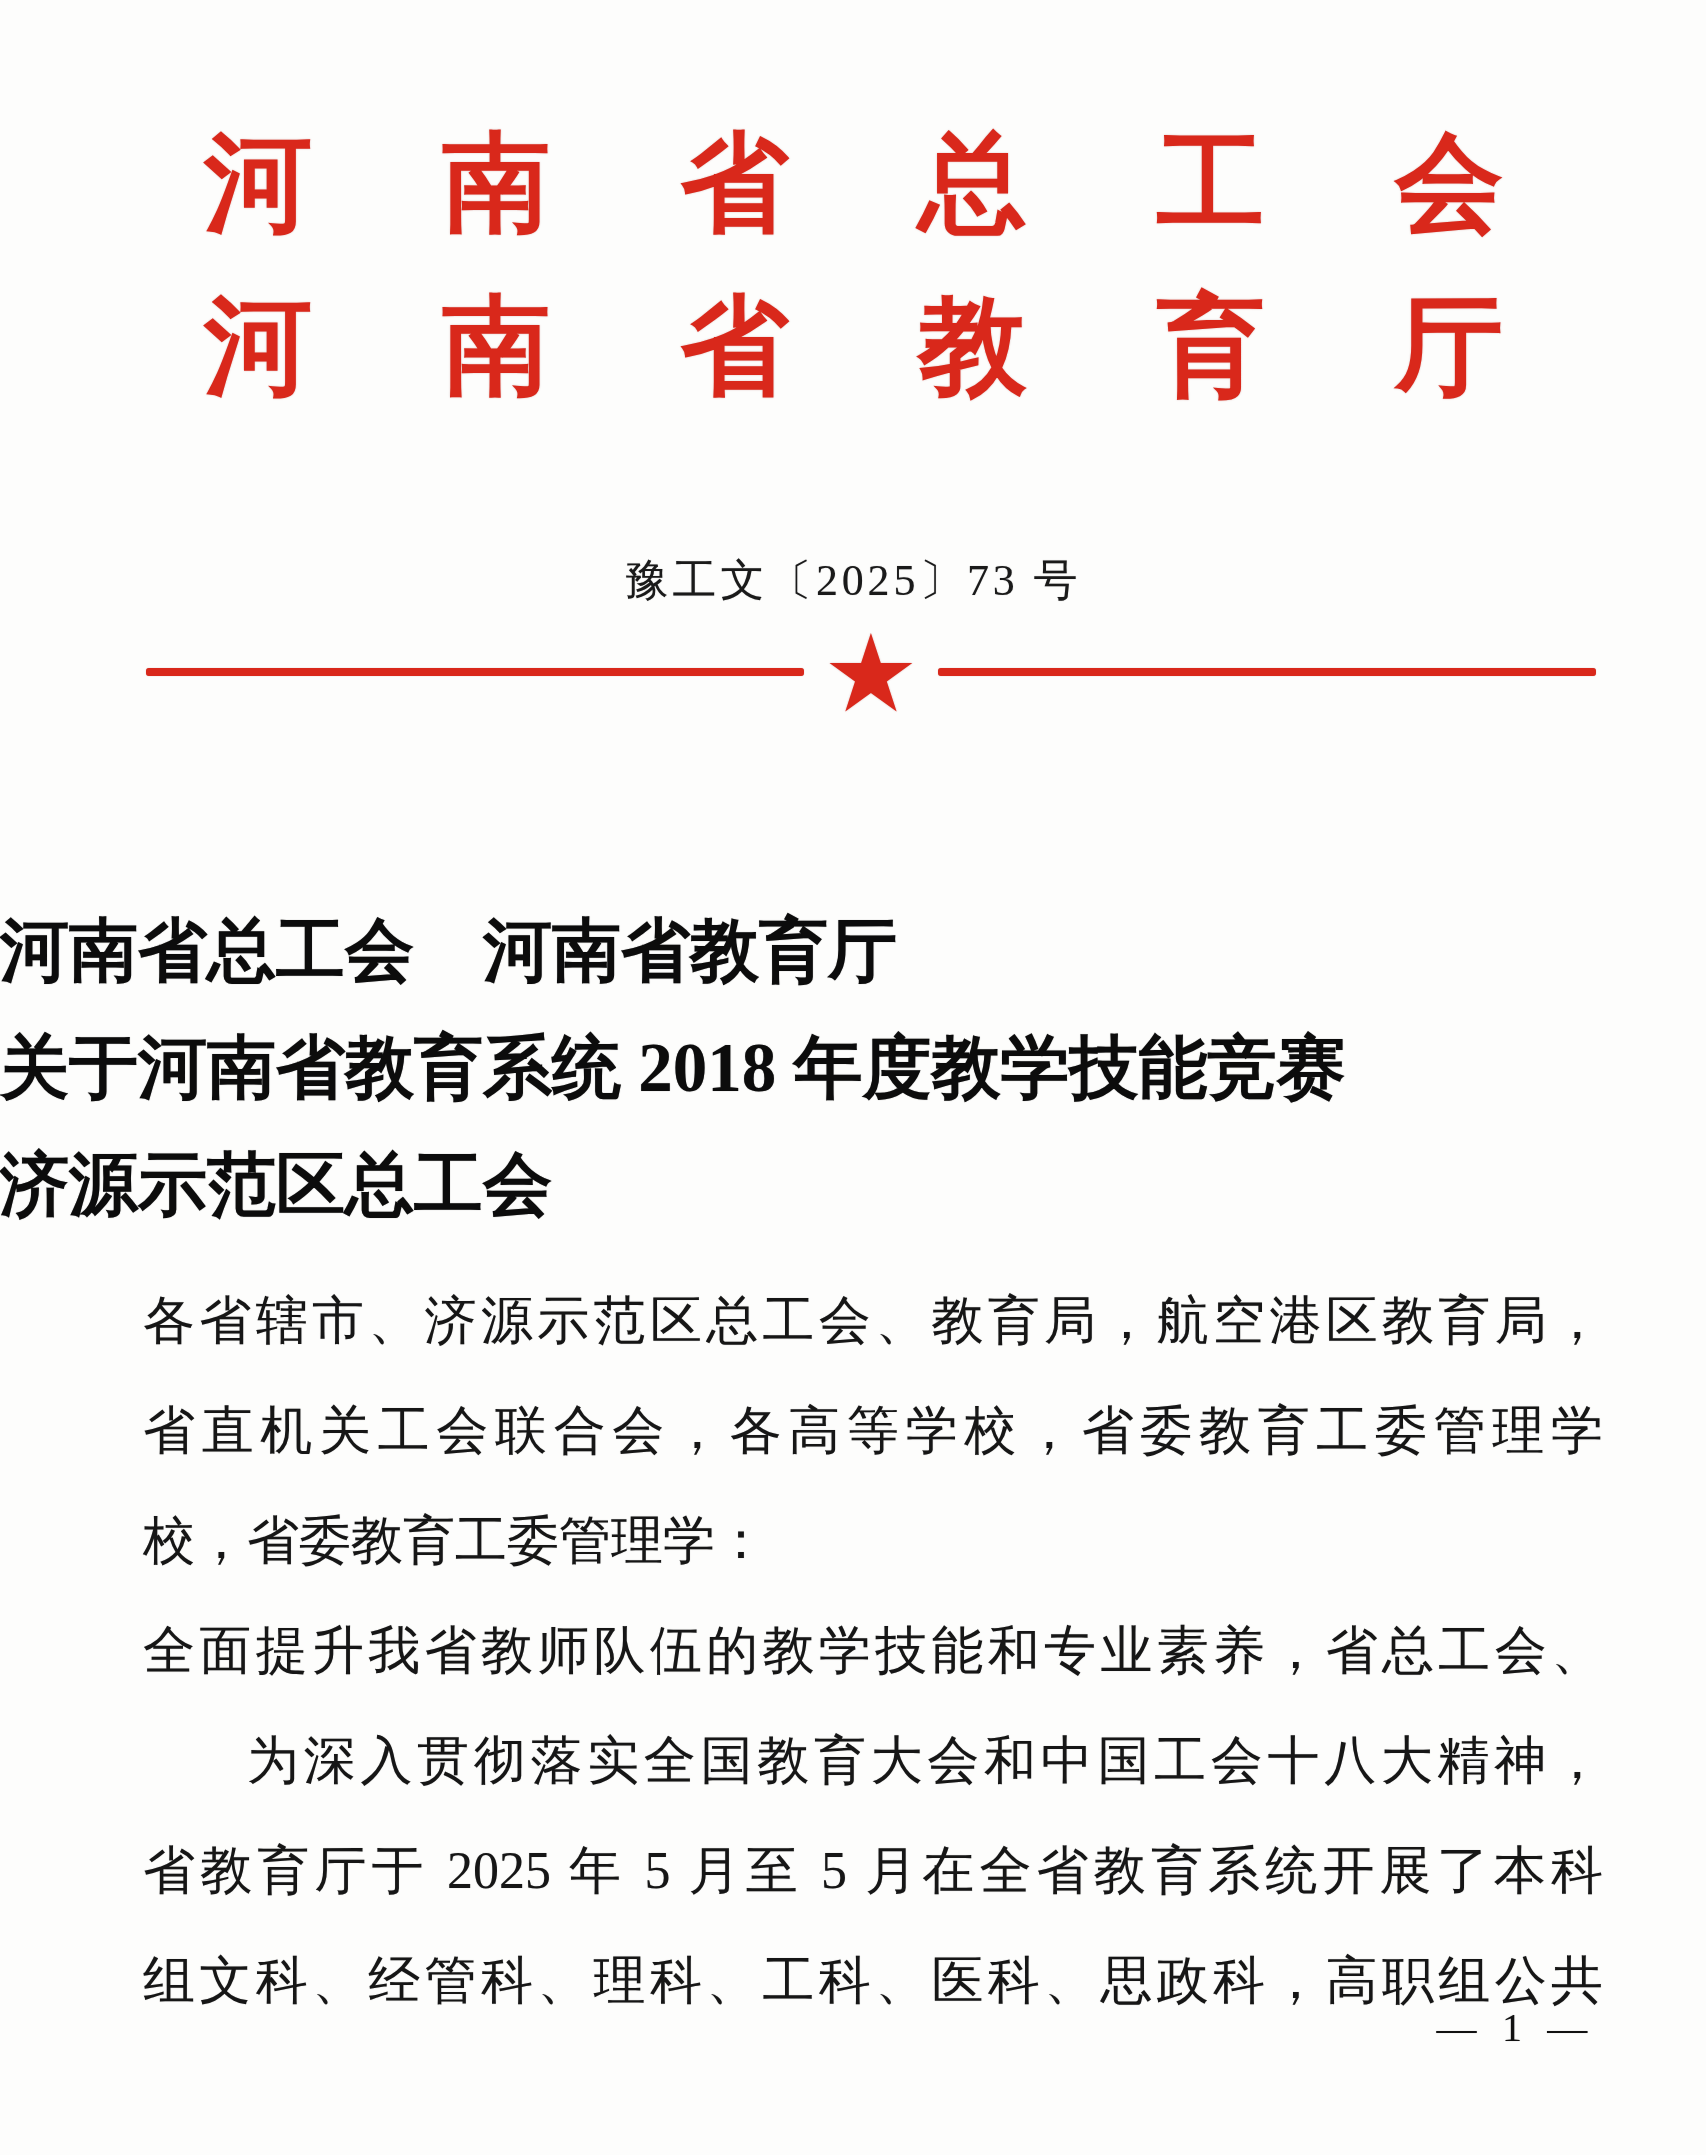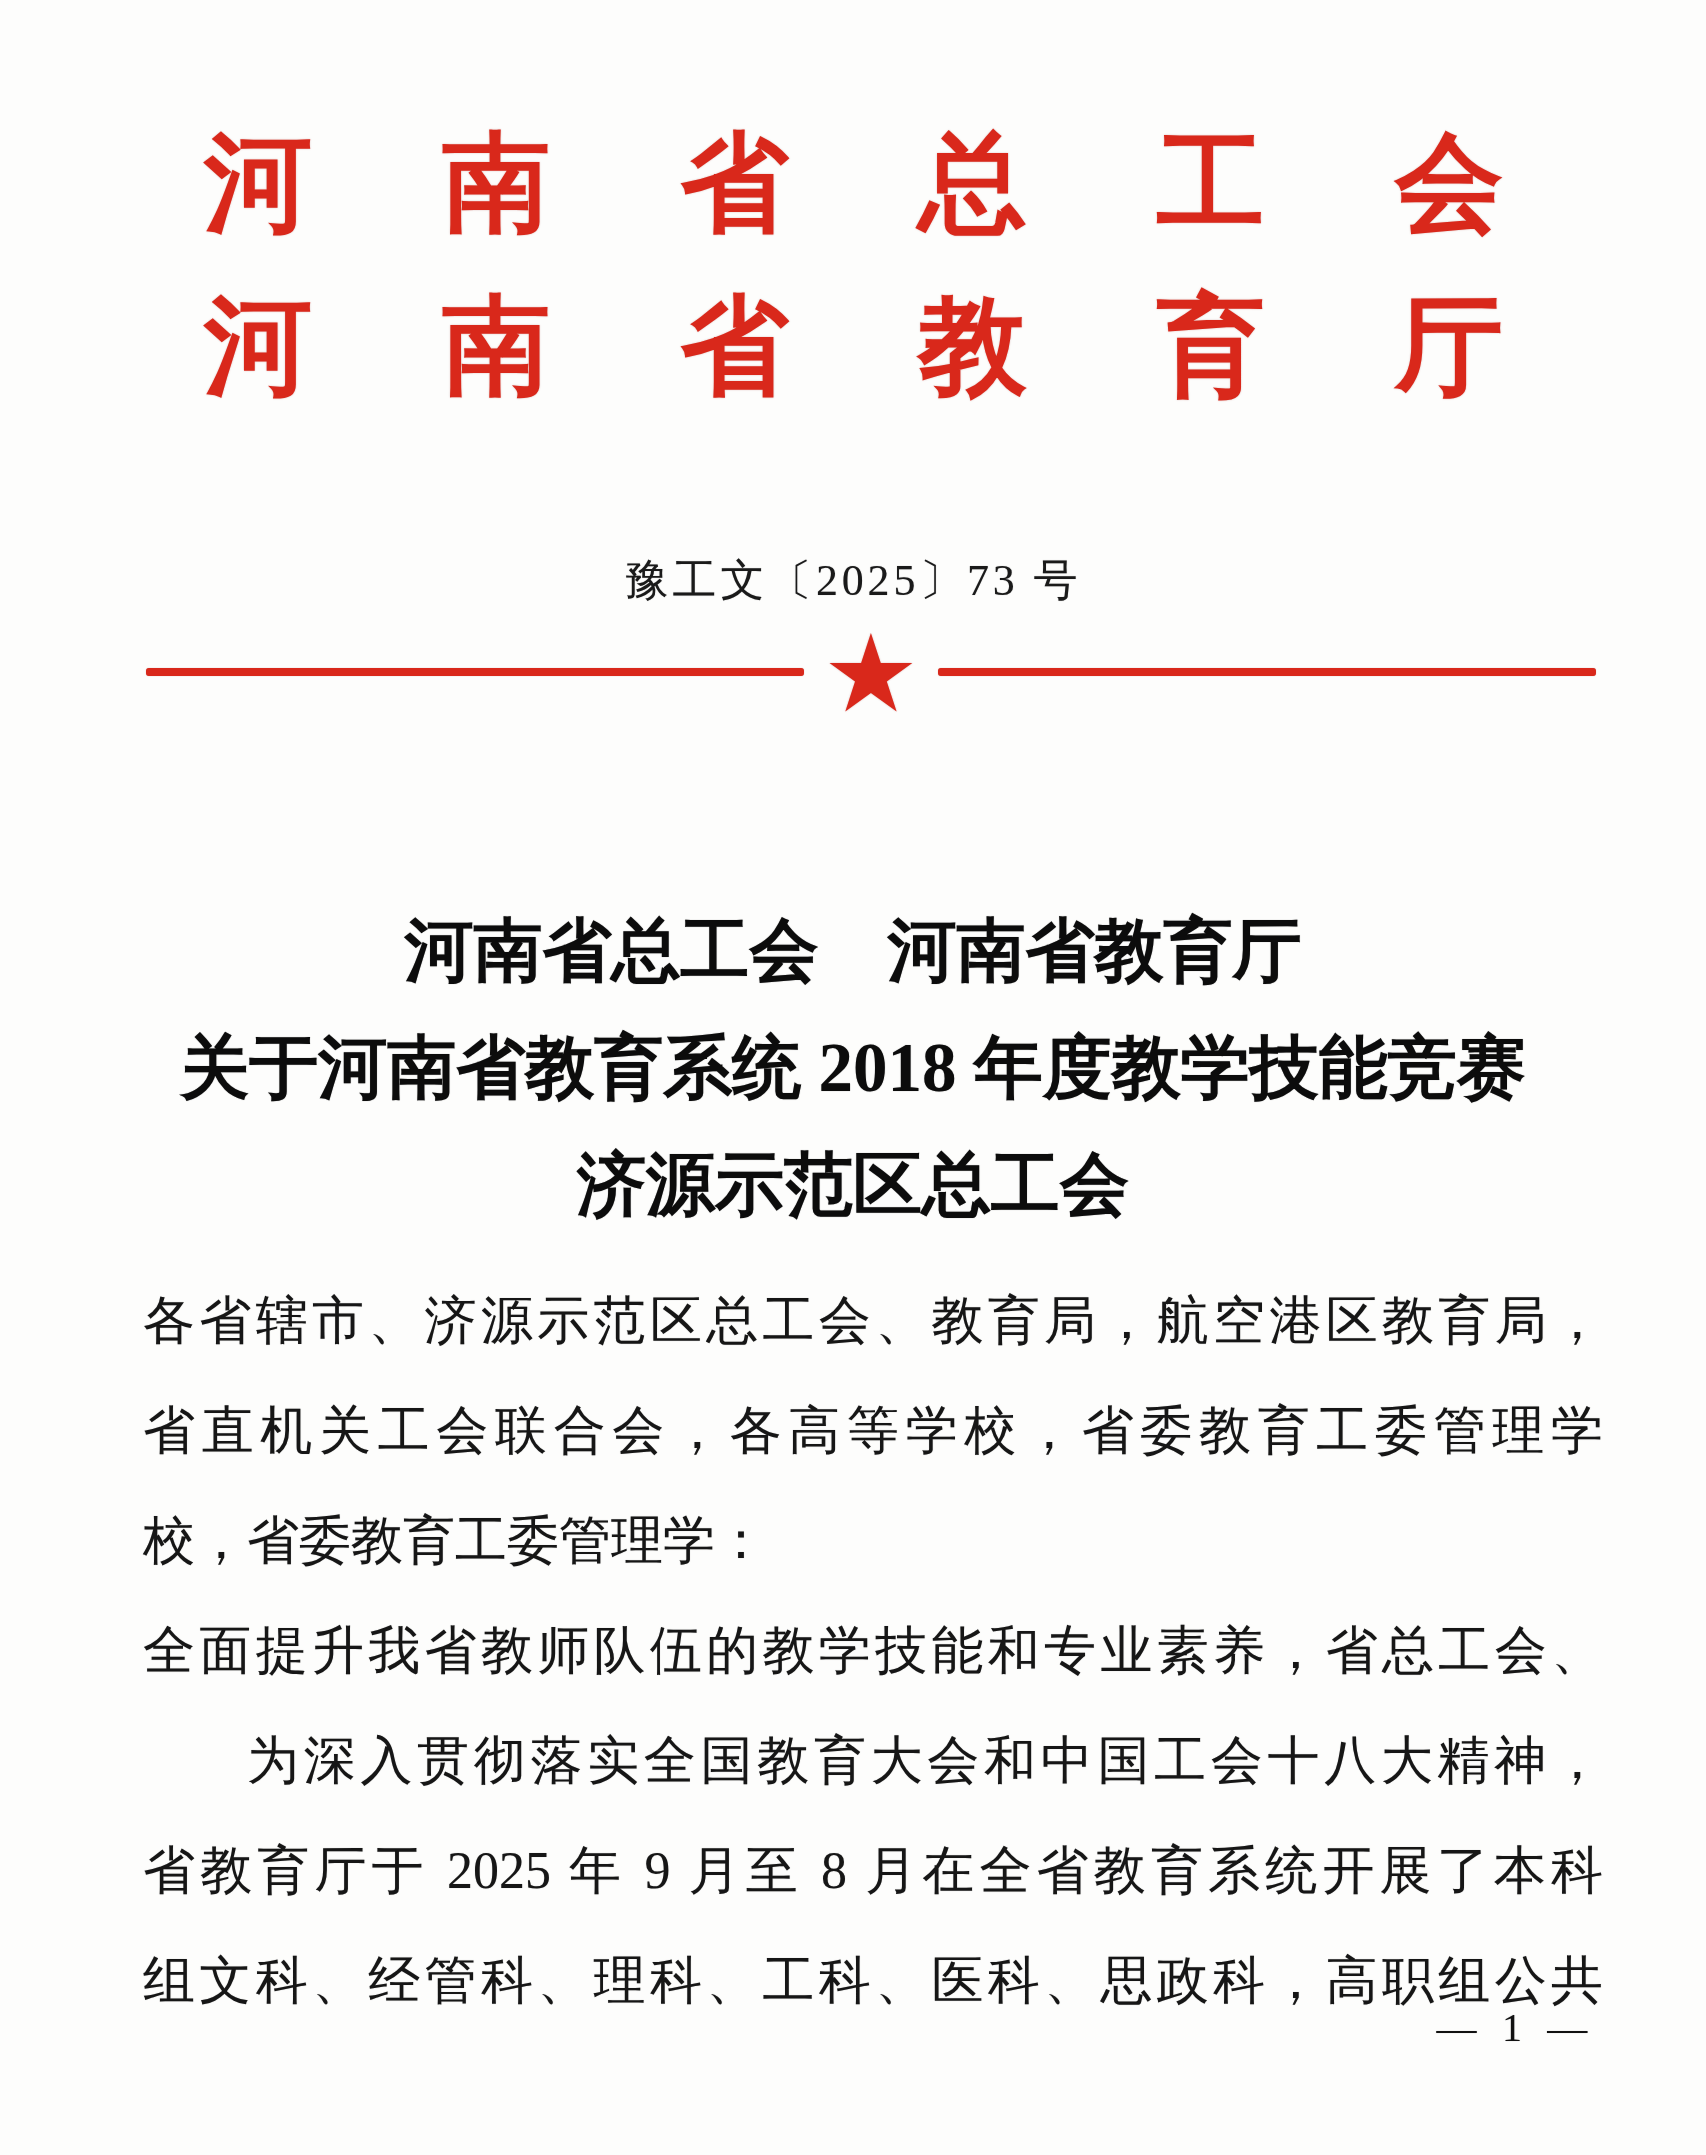--- a/index.html
+++ b/index.html
@@ -78,21 +78,20 @@
     text-shadow: 0 0 1.9px rgba(130, 10, 0, 0.3);
     transform: translateY(1.9px);
   }
 
   
   .title-block {
     position: absolute;
     top: 893px;
     left: 0;
     width: 100%;
-    text-align: center;
     font-weight: bold;
     font-size: 69px;
     line-height: 117px;
     color: #0c0c0c;
     text-shadow: 0 0 1px rgba(0,0,0,0.45);
     white-space: nowrap;
   }
 
   
   .body-block {
@@ -167,20 +166,20 @@
     <div>济源示范区总工会</div>
   </div>
 
   <div class="body-block">
 
   <div class="body-line justify">各省辖市、济源示范区总工会、教育局，航空港区教育局，</div>
       <div class="body-line justify">省直机关工会联合会，各高等学校，省委教育工委管理学</div>
       <div class="body-line">校，省委教育工委管理学：</div>
       <div class="body-line justify">全面提升我省教师队伍的教学技能和专业素养，省总工会、</div>
       <div class="body-line justify indent">为深入贯彻落实全国教育大会和中国工会十八大精神，</div>
-      <div class="body-line justify">省教育厅于 2025 年 9 月至 8 月在全省教育系统开展了本科</div>
+      <div class="body-line justify">省教育厅于 2025 年 5 月至 5 月在全省教育系统开展了本科</div>
       <div class="body-line justify">组文科、经管科、理科、工科、医科、思政科，高职组公共</div>
     </div>
 
   <div class="page-number">— 1 —</div>
 
 </div>
 
 
 </body></html>

